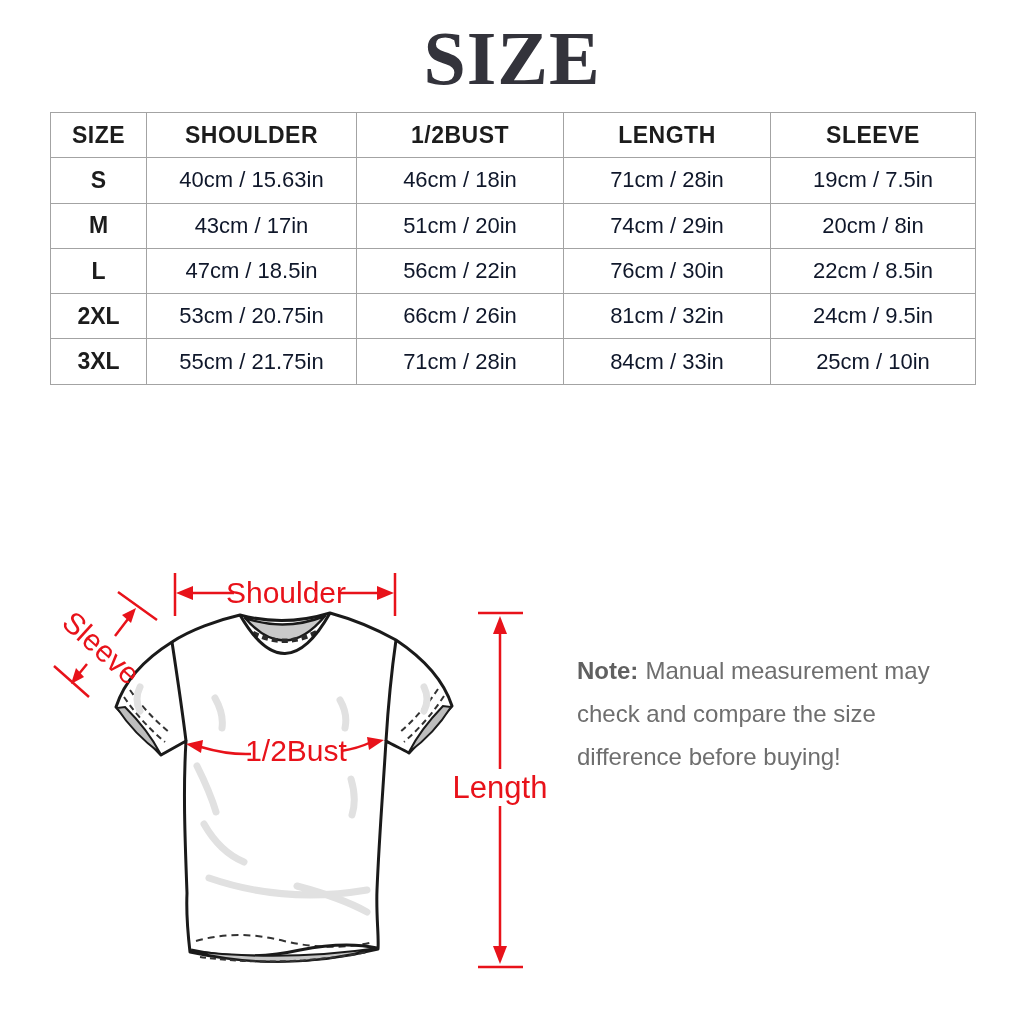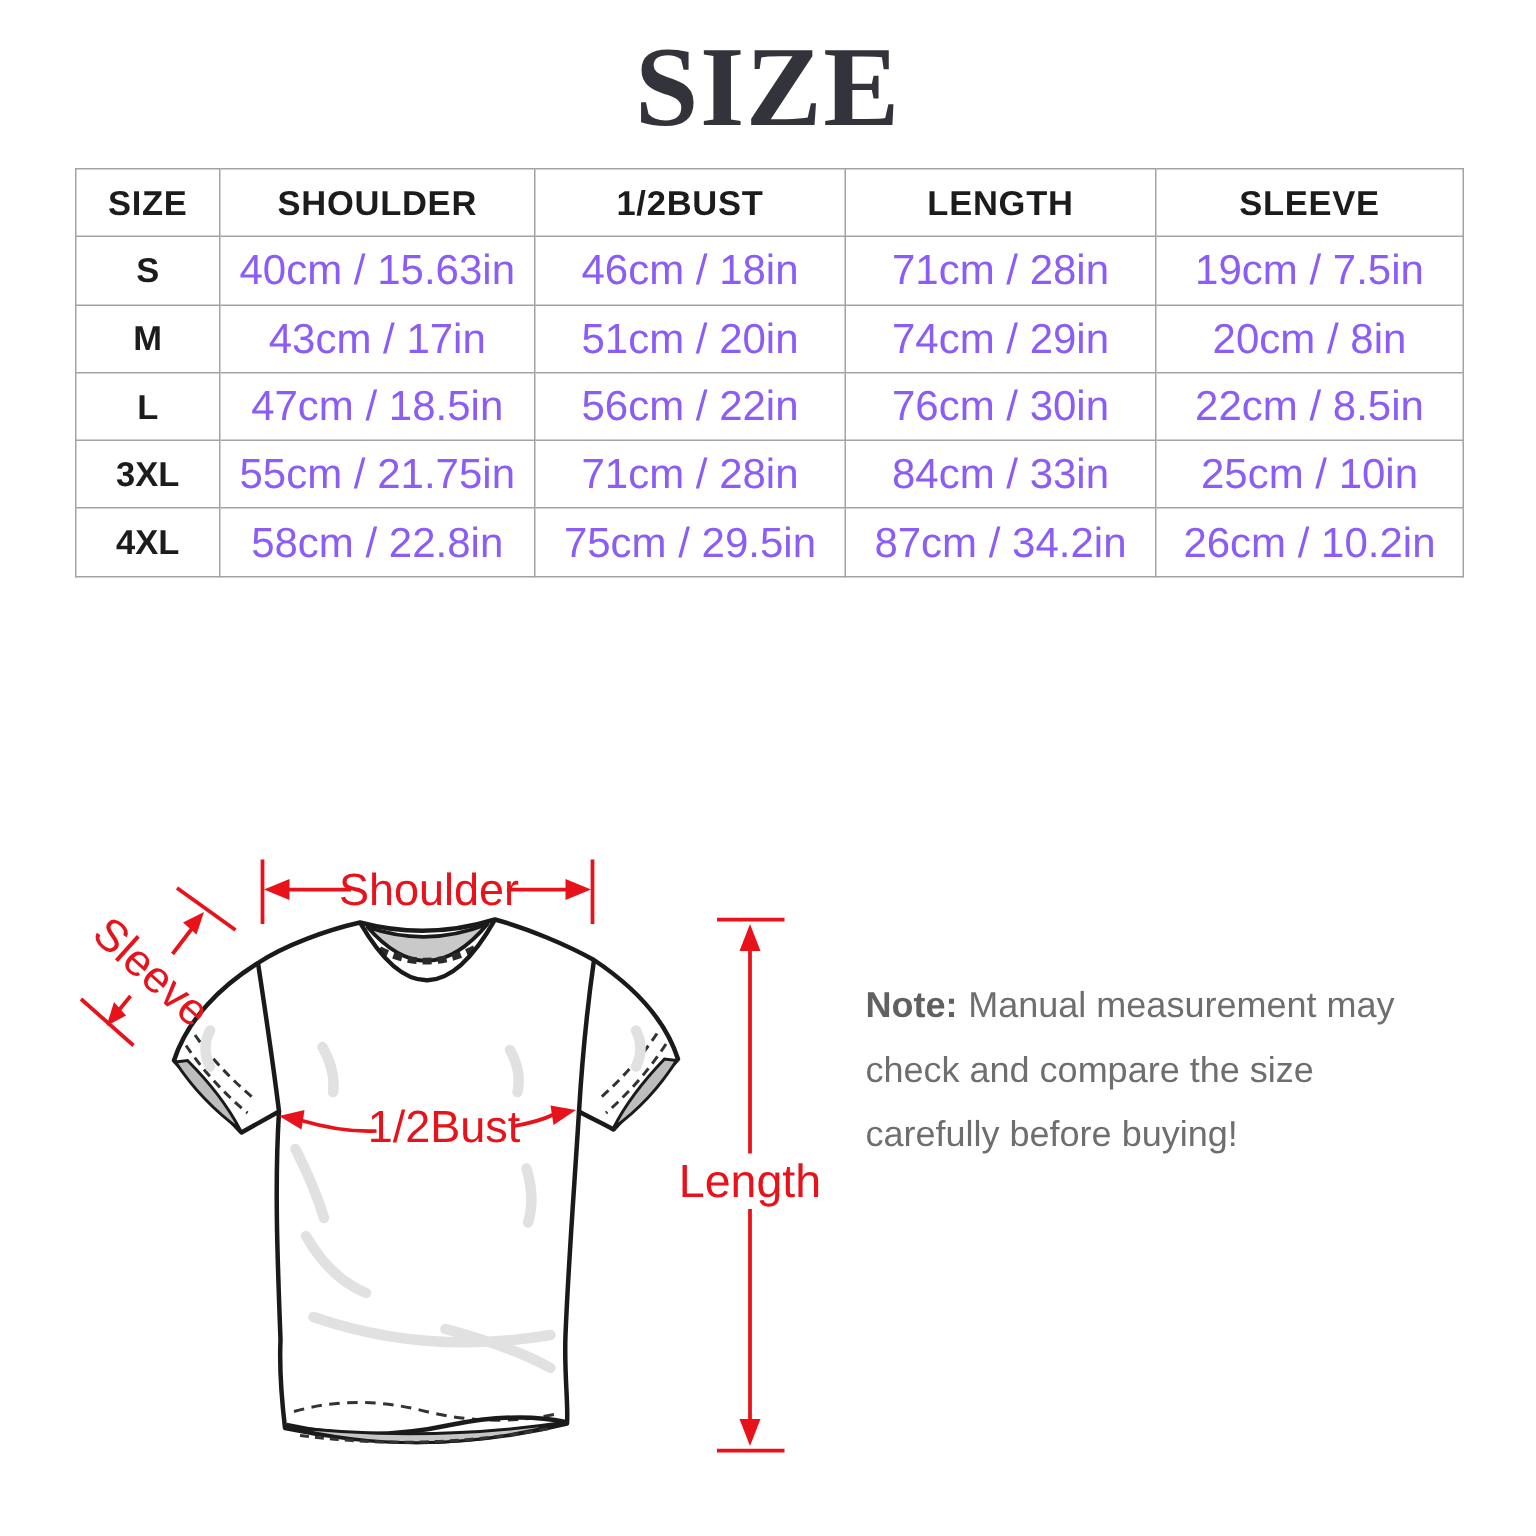--- a/index.html
+++ b/index.html
@@ -17,21 +17,21 @@
     border-collapse:collapse;table-layout:fixed;
   }
   table.size-table th, table.size-table td{
     border:1px solid #a3a3a3;text-align:center;vertical-align:middle;
     padding:0;
   }
   table.size-table tr{height:45.3px;}
   table.size-table thead th{
     font-size:23px;font-weight:bold;color:#1c1c1c;letter-spacing:0.5px;
   }
-  table.size-table td{font-size:28px;color:#8b5cf6;}
+  table.size-table td{font-size:22px;color:#0f172a;}
   table.size-table td.size-col{font-size:23px;font-weight:bold;color:#1c1c1c;}
   col.c-size{width:96px;}
   col.c-shoulder{width:210px;}
   col.c-bust{width:207px;}
   col.c-length{width:207px;}
   col.c-sleeve{width:205px;}
   .diagram-svg{position:absolute;left:0;top:0;width:1024px;height:1024px;}
   .note{
     position:absolute;left:577px;top:649px;width:410px;
     font-size:24px;line-height:43px;color:#6e6e6e;
@@ -77,32 +77,32 @@
       <td>20cm / 8in</td>
     </tr>
     <tr>
       <td class="size-col">L</td>
       <td>47cm / 18.5in</td>
       <td>56cm / 22in</td>
       <td>76cm / 30in</td>
       <td>22cm / 8.5in</td>
     </tr>
     <tr>
+      <td class="size-col">2XL</td>
+      <td>53cm / 20.75in</td>
+      <td>66cm / 26in</td>
+      <td>81cm / 32in</td>
+      <td>24cm / 9.5in</td>
+    </tr>
+    <tr>
       <td class="size-col">3XL</td>
       <td>55cm / 21.75in</td>
       <td>71cm / 28in</td>
       <td>84cm / 33in</td>
       <td>25cm / 10in</td>
-    </tr>
-    <tr>
-      <td class="size-col">4XL</td>
-      <td>58cm / 22.8in</td>
-      <td>75cm / 29.5in</td>
-      <td>87cm / 34.2in</td>
-      <td>26cm / 10.2in</td>
     </tr>
   </tbody>
 </table>
 
 <svg class="diagram-svg" viewBox="0 0 1024 1024" xmlns="http://www.w3.org/2000/svg">
 
   <g>
 
     <path d="M172,642
          C190,630 218,620 240,615
@@ -179,14 +179,14 @@
       <polygon points="500,616 493,634 507,634" stroke="none"></polygon>
       <polygon points="500,964 493,946 507,946" stroke="none"></polygon>
       <text x="500" y="798" font-size="31" text-anchor="middle" stroke="none">Length</text>
     </g>
   </g>
 </svg>
 
 <div class="note">
   <div class="note-line"><span class="note-prefix">Note:</span><span>Manual measurement may</span></div>
   <div class="note-line">check and compare the size</div>
-  <div class="note-line">carefully before buying!</div>
+  <div class="note-line">difference before buying!</div>
 </div>
 
 </body></html>

